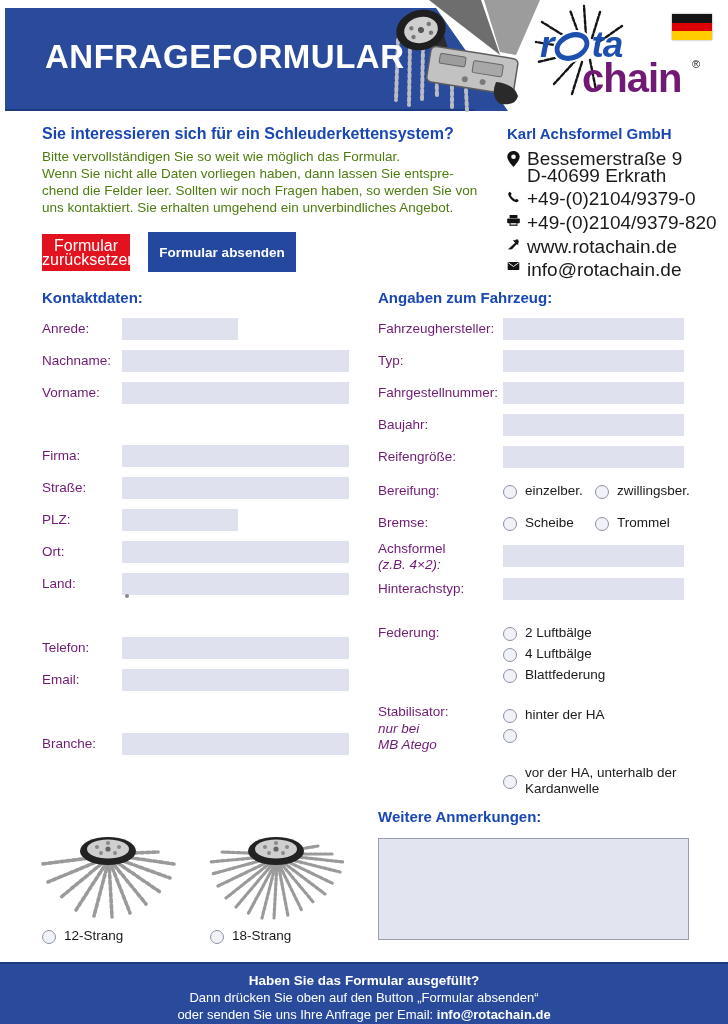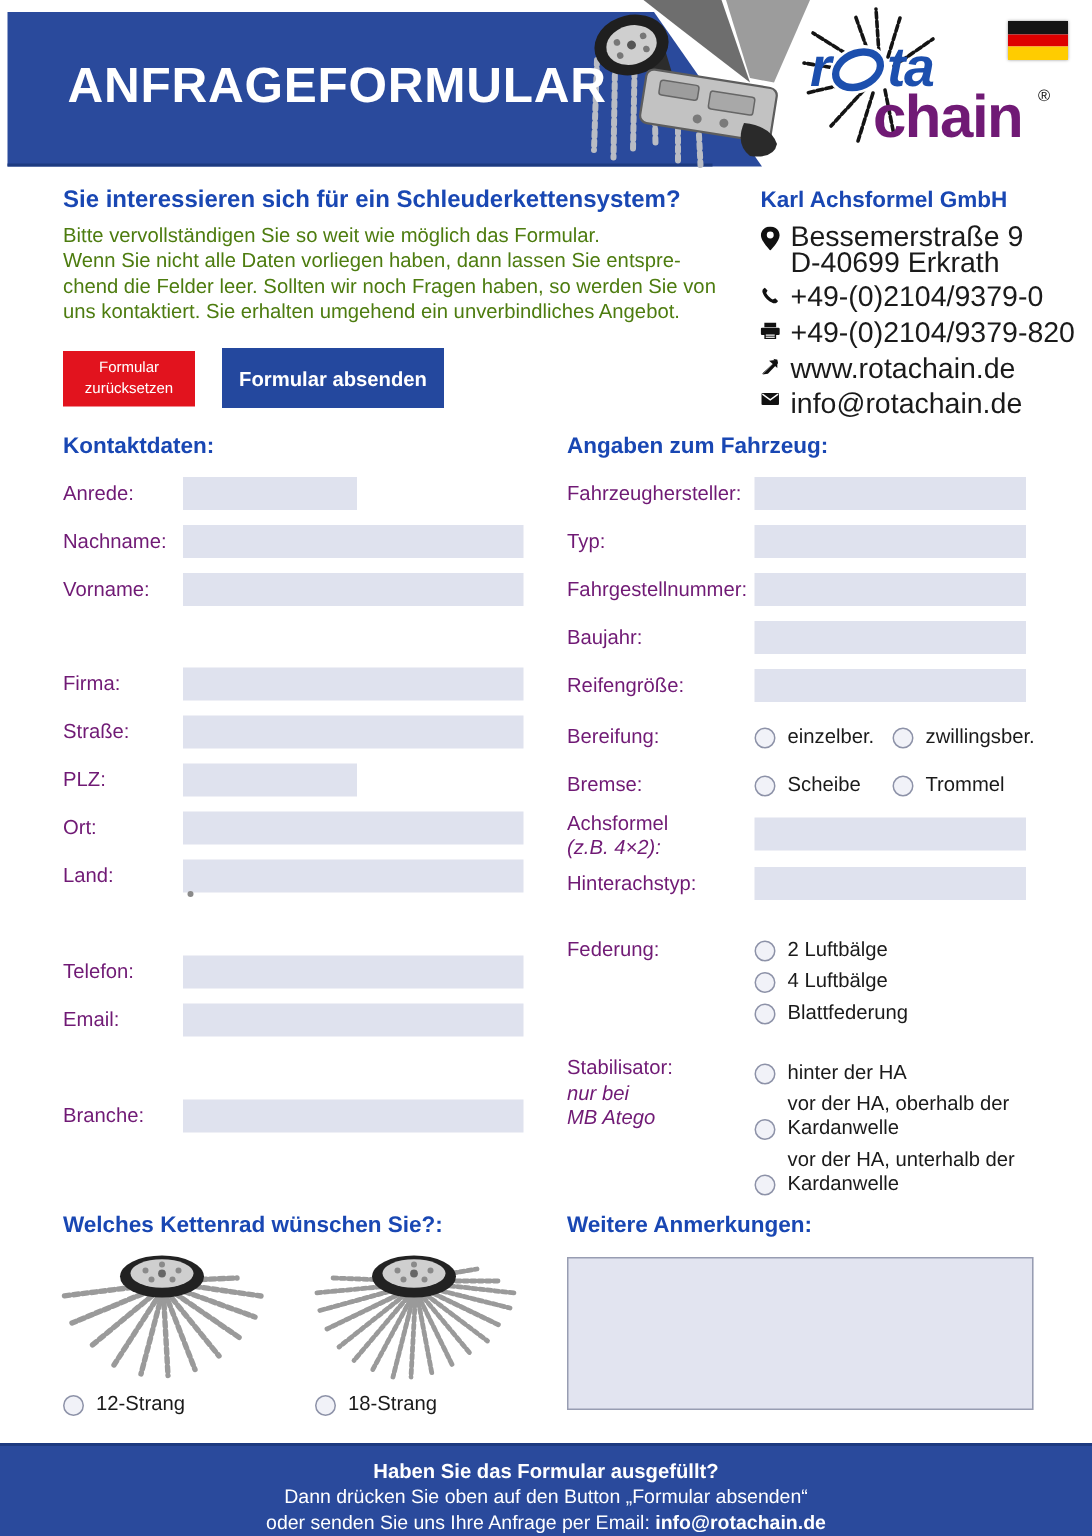--- a/index.html
+++ b/index.html
@@ -25,39 +25,39 @@
           box-shadow:0 0 2px rgba(0,0,0,.4); }
   .flag div { height:33.33%; }
 
   
   .blue-head { color:#1947b3; font-weight:bold; }
   .intro-head { position:absolute; left:42px; top:125px; font-size:16px; }
   .intro-line { position:absolute; left:42px; font-size:13.5px; color:#4d7c0f; }
   .btn { position:absolute; border:none; color:#fff; cursor:pointer;
          font-family:inherit; text-align:center; }
   .btn-reset { left:42px; top:234px; width:88px; height:37px; background:#e2131e;
-               font-size:10px; line-height:14px; white-space:pre-line; }
+               font-size:16px; line-height:14px; white-space:pre-line; }
   .btn-send { left:148px; top:232px; width:148px; height:40px; background:#24489e;
               font-size:13.5px; font-weight:bold; }
 
   
   .contact-head { position:absolute; left:507px; top:125px; font-size:15px; }
   .c-row { position:absolute; left:507px; display:flex; align-items:flex-start;
            font-size:19px; }
   .c-ico { width:13px; margin-right:7px; flex:0 0 13px; padding-top:1px; }
   .c-txt { white-space:pre-line; line-height:17px; }
 
   
   .sec-head { position:absolute; font-size:15px; }
   .lbl { position:absolute; font-size:13.5px; color:#701a75; line-height:22px; }
   .lbl-il { font-style:italic; line-height:16px; white-space:pre-line; }
   .field { position:absolute; height:22px; background:#dfe2ee; }
   .fw-l { left:122px; width:227px; } .fs-l { left:122px; width:116px; }
   .fw-r { left:503px; width:181px; }
-  .radio-opt { position:absolute; display:flex; align-items:flex-end; font-size:13.5px; }
+  .radio-opt { position:absolute; display:flex; align-items:center; font-size:13.5px; }
   .rdot { width:14px; height:14px; border-radius:50%; border:1.5px solid #8d92a8;
           background:#f1f2f8; margin-right:8px; flex:0 0 14px; margin-top:1px; cursor:pointer; }
   .ropt-lbl { line-height:16px; max-width:200px; }
   .dot-mark { position:absolute; left:125px; top:594px; width:4px; height:4px;
               border-radius:50%; background:#8a8a8a; }
 
   
   .wheel-fig { position:absolute; }
   .anm-area { position:absolute; left:378px; top:838px; width:311px; height:102px;
               background:#e2e4f0; border:1px solid #989db2; resize:none; }
@@ -276,28 +276,26 @@
 
   <div class="lbl" style="left:378px;top:704px;line-height:16px">Stabilisator:</div>
   <div class="lbl lbl-il" style="left:378px;top:721px">nur bei
 MB Atego</div>
   <div class="radio-opt" style="left:503px;top:707px">
     <span class="rdot"></span>
     <span class="ropt-lbl">hinter der HA</span>
   </div>
   <div class="radio-opt" style="left:503px;top:728px">
     <span class="rdot"></span>
-    <span class="ropt-lbl" style="width:165px">vor der HA, oberhalb der Kardanwelle</span>
   </div>
   <div class="radio-opt" style="left:503px;top:765px">
     <span class="rdot"></span>
     <span class="ropt-lbl" style="width:165px">vor der HA, unterhalb der Kardanwelle</span>
   </div>
 
-  <div class="sec-head blue-head" style="left:42px;top:808px">Welches Kettenrad wünschen Sie?:</div>
 
   <svg class="wheel-fig" style="left:38px;top:830px" width="140" height="92" viewBox="0 0 140 92">
     <g stroke="#9a9a9a" stroke-width="3.6" stroke-dasharray="3.5 2.5" stroke-linecap="round">
       <line x1="68" y1="26" x2="4" y2="34"></line>
         <line x1="68" y1="28" x2="10" y2="52"></line>
       <line x1="68" y1="30" x2="22" y2="68"></line>
         <line x1="69" y1="32" x2="38" y2="80"></line>
       <line x1="70" y1="33" x2="56" y2="86"></line>
         <line x1="71" y1="33" x2="74" y2="87"></line>
       <line x1="72" y1="32" x2="92" y2="83"></line>

